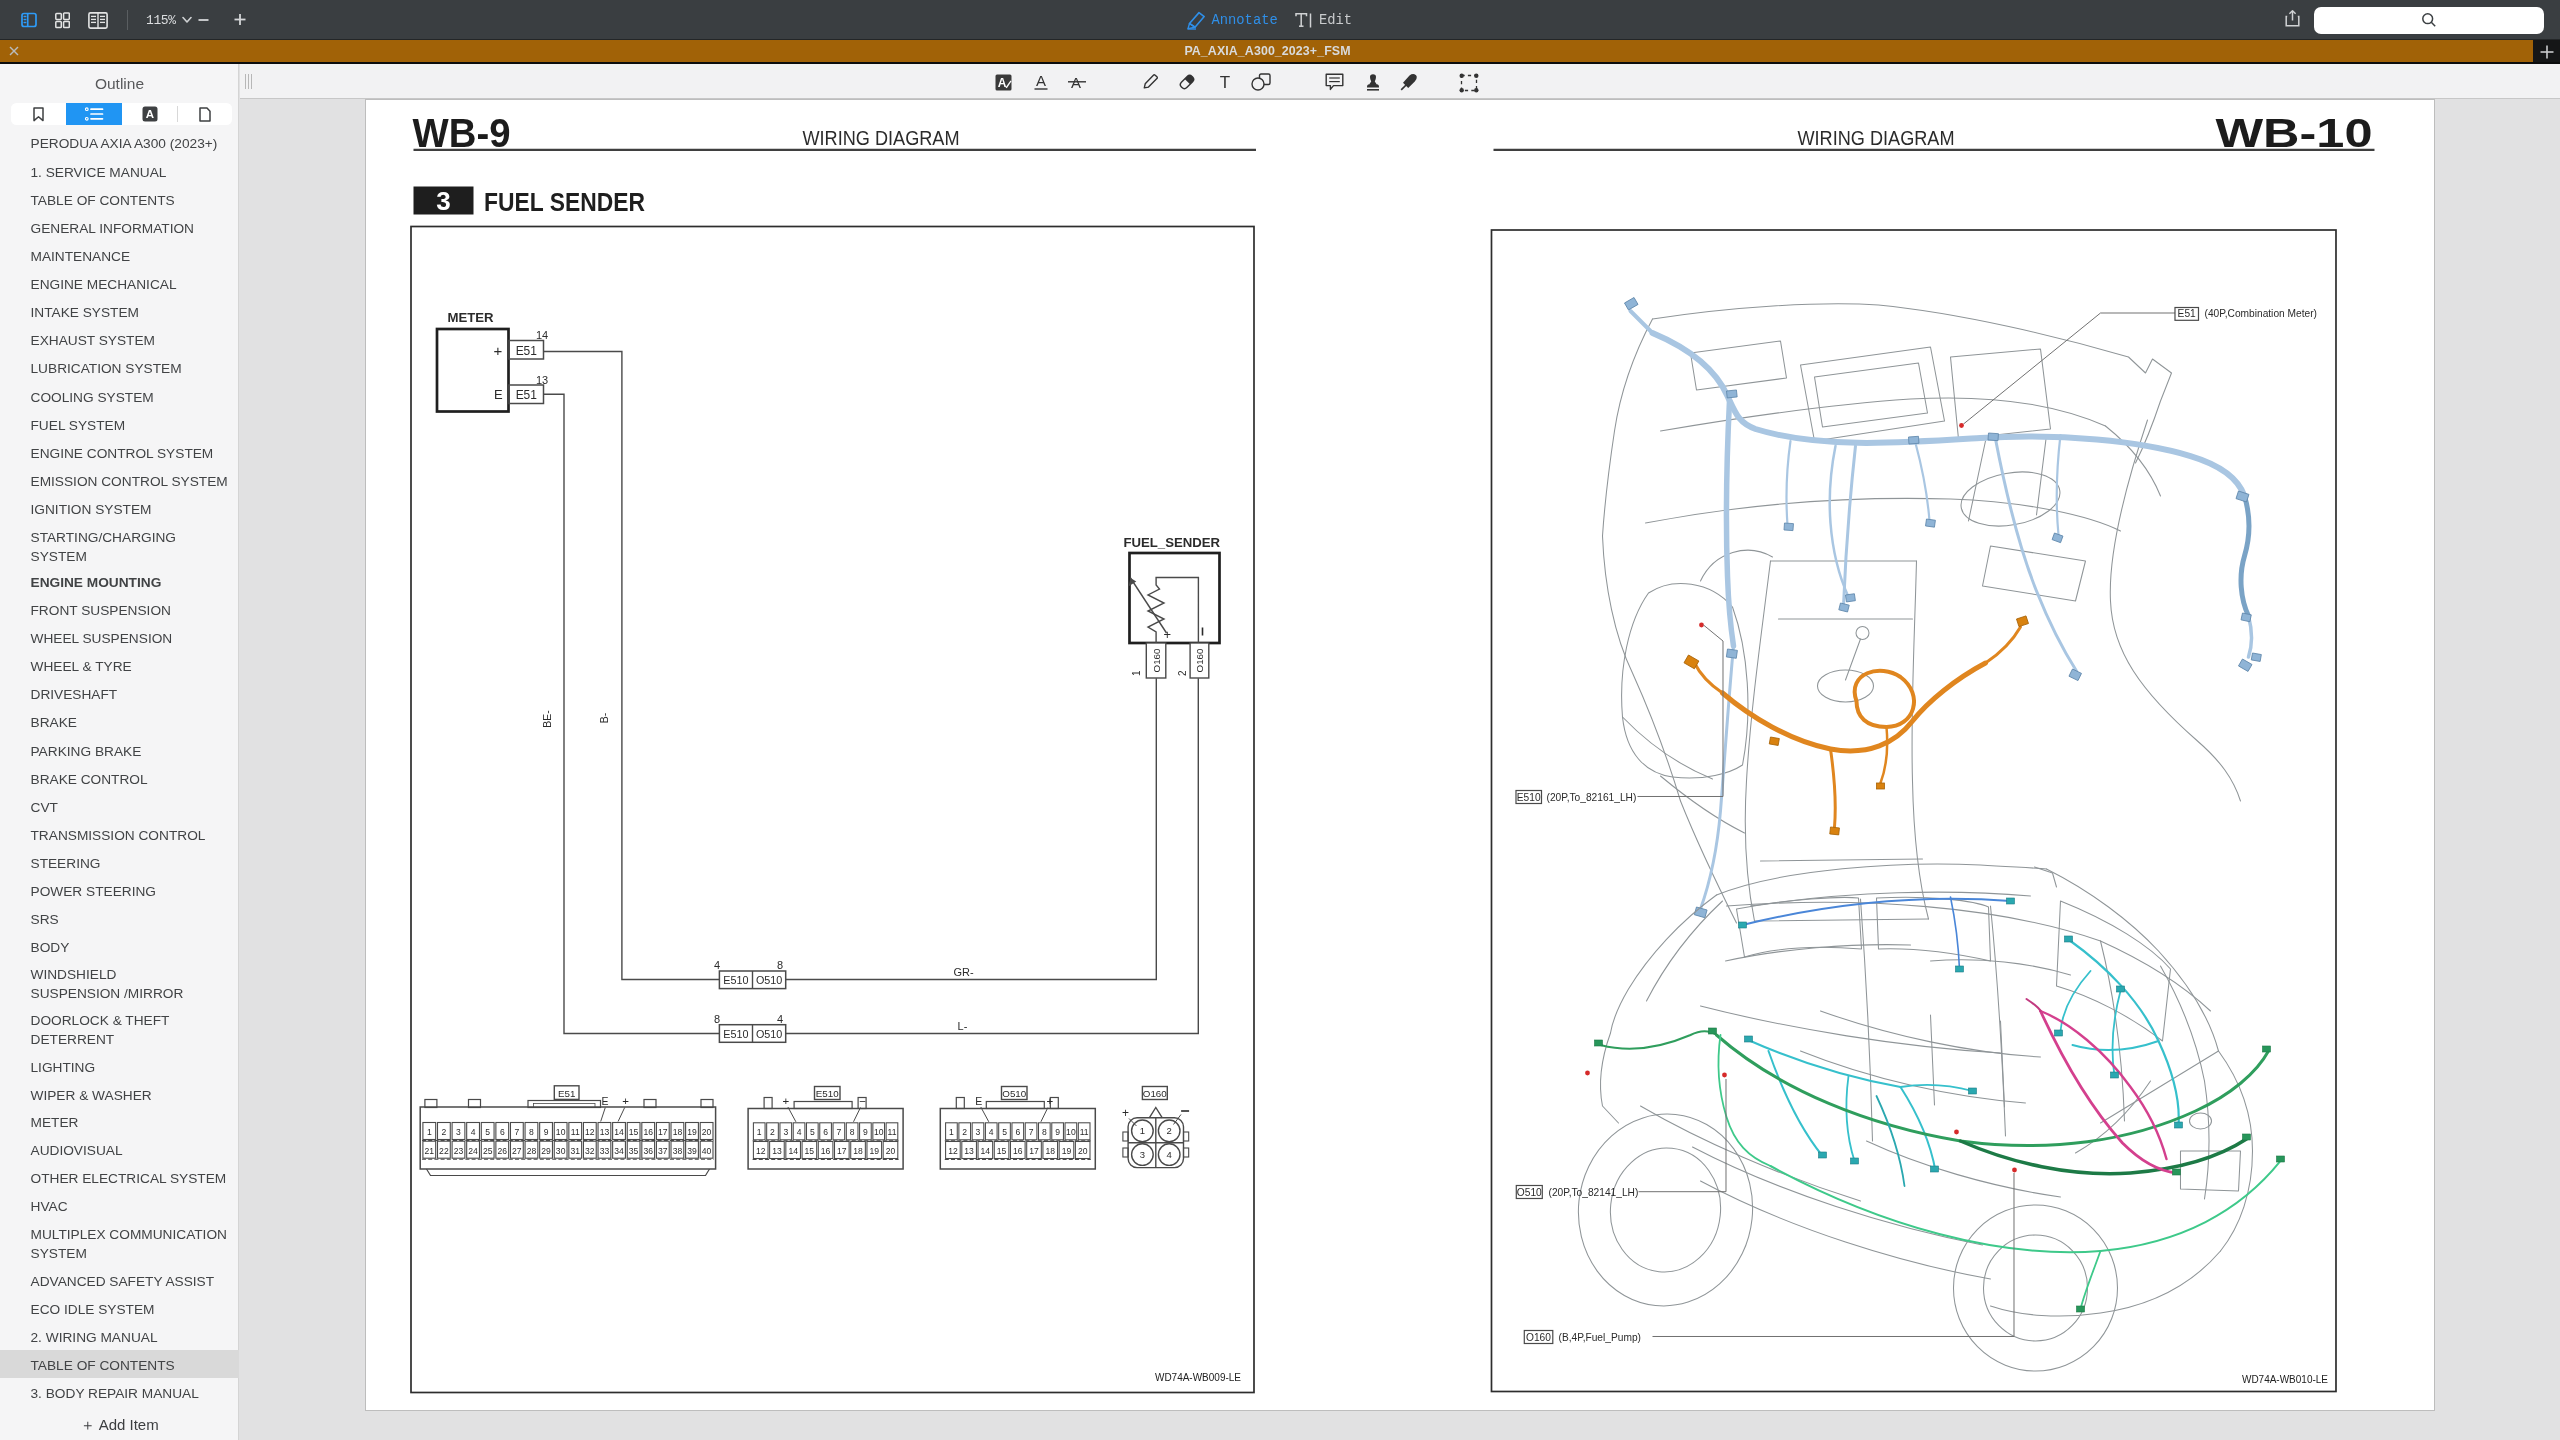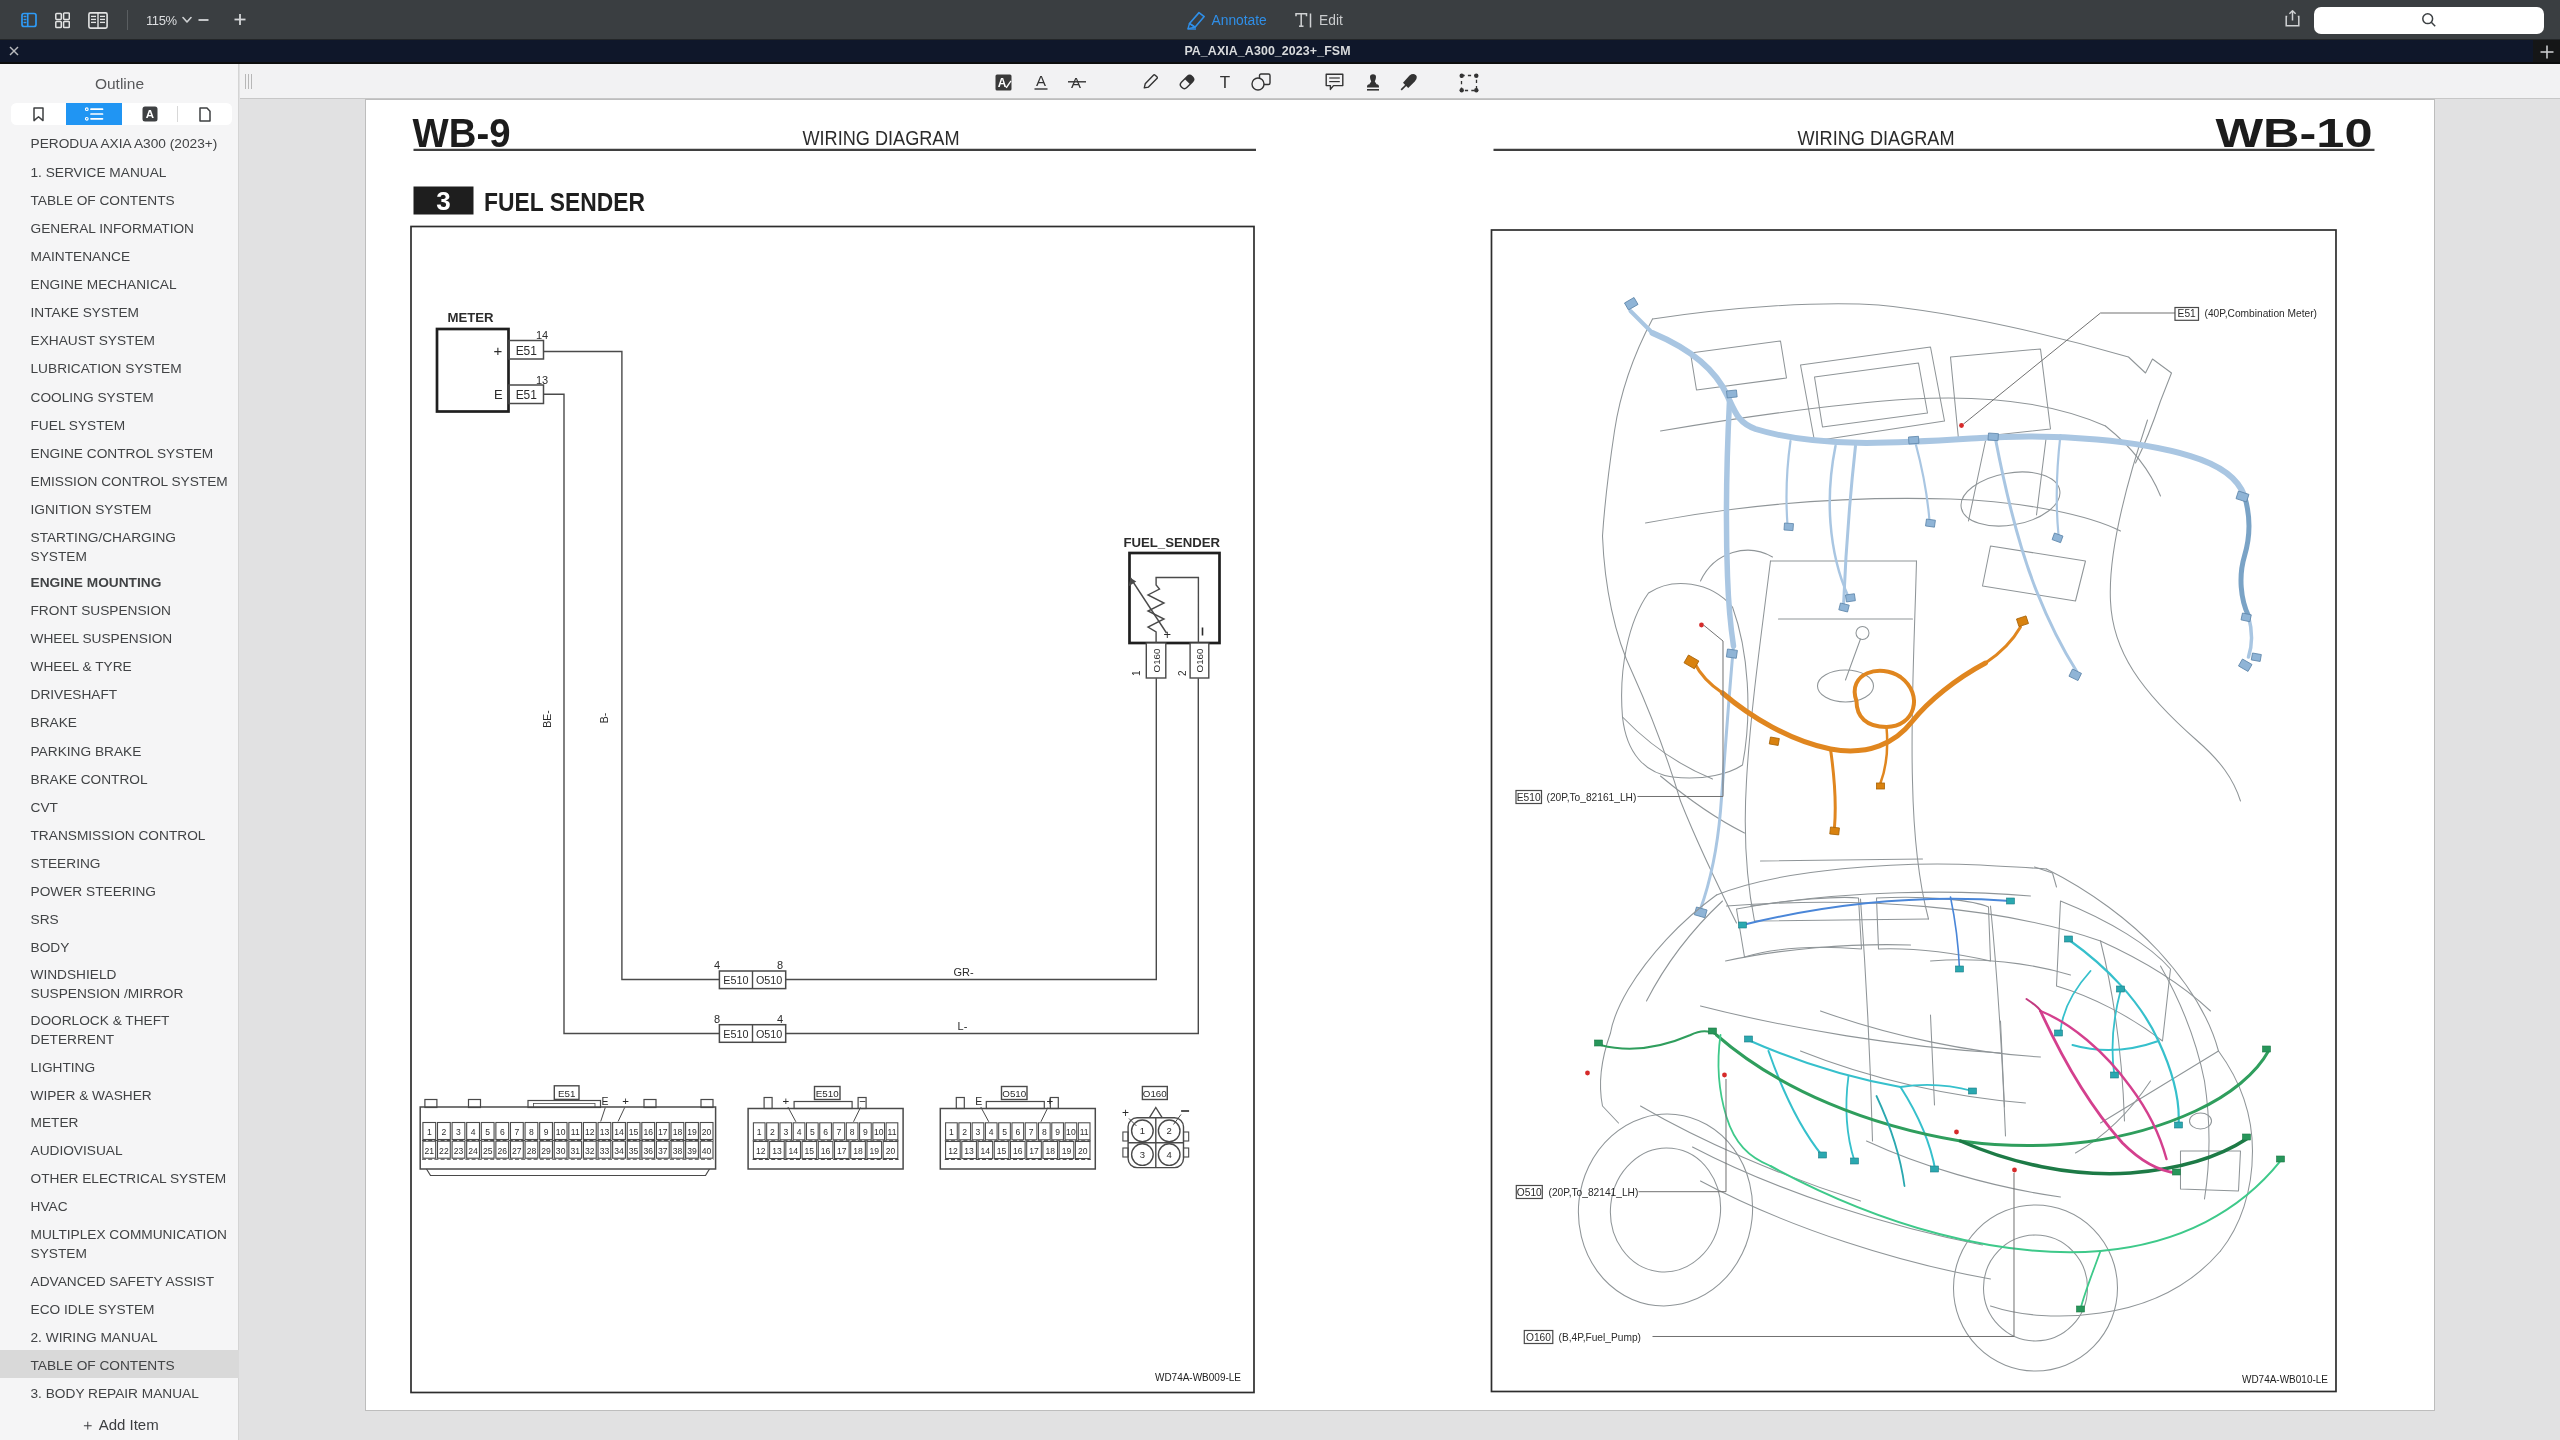--- a/index.html
+++ b/index.html
@@ -1,20 +1,20 @@
 <!DOCTYPE html>
 <html><head>
 <meta charset="utf-8">
 <style>
   * { margin:0; padding:0; box-sizing:border-box; }
   html,body { width:2560px; height:1440px; overflow:hidden; background:#e1e1e2;
     font-family:"Liberation Sans", sans-serif; }
   .abs { position:absolute; }
-  #toolbar { position:absolute; left:0; top:0; width:2560px; height:45px; background:#3a3e41; }
-  #titlebar { position:absolute; left:0; top:38.5px; width:2560px; height:25px; background:#0f172a;
+  #toolbar { position:absolute; left:0; top:0; width:2560px; height:45px; background:#3a3e41;font-family:Liberation Mono, monospace; }
+  #titlebar { position:absolute; left:0; top:38.5px; width:2560px; height:25px; background:#a16207;
     border-top:1.5px solid #232628; }
   #blackline { position:absolute; left:0; top:61.5px; width:2560px; height:2.5px; background:#0c0d0d; }
   #sidebar { position:absolute; left:0; top:64px; width:239px; height:1376px; background:#f5f5f6;
     border-right:1px solid #d4d4d4; }
   #annobar { position:absolute; left:240px; top:64px; width:2320px; height:34.5px; background:#f2f2f3;
     border-bottom:1px solid #c7c7c7; }
   #viewport { position:absolute; left:240px; top:99.5px; width:2320px; height:1340.5px; background:#e1e1e2; }
   #pages { position:absolute; left:125.5px; top:0px; width:2068.2px; height:1310.5px; background:#ffffff;
     box-shadow:0 0 0 1px #bdbdbd; }
   .ttxt { position:absolute; color:#dcdee0; font-size:15px; line-height:15px; }

